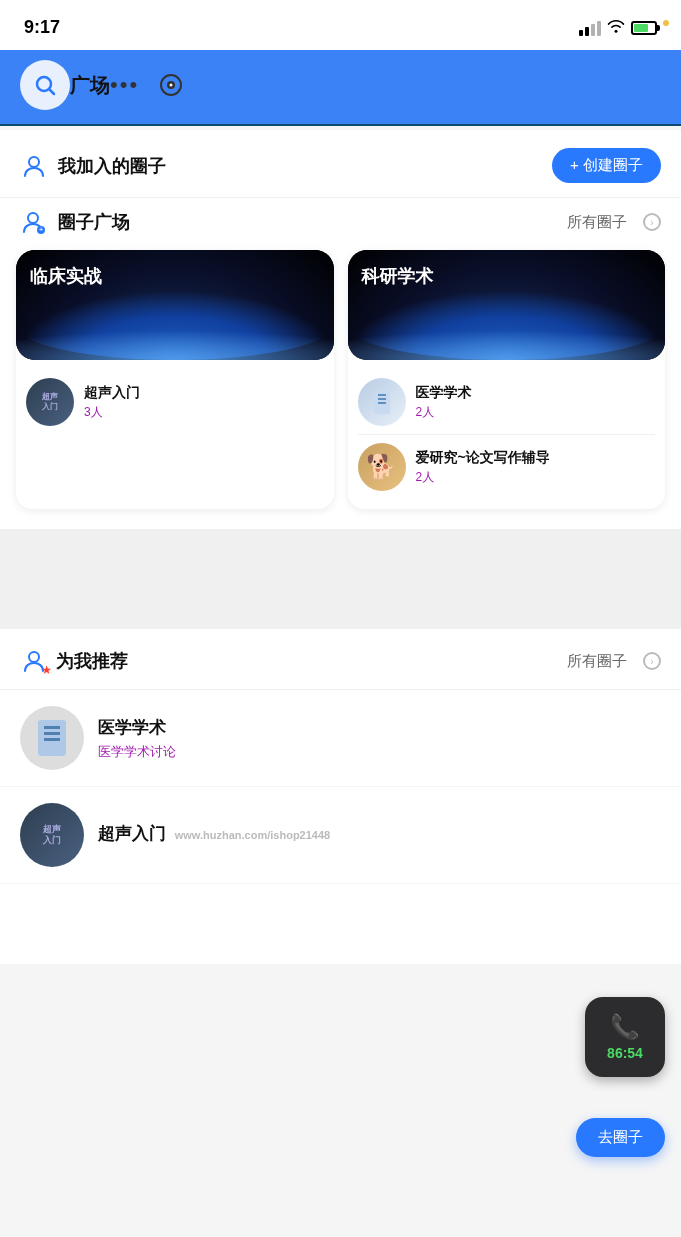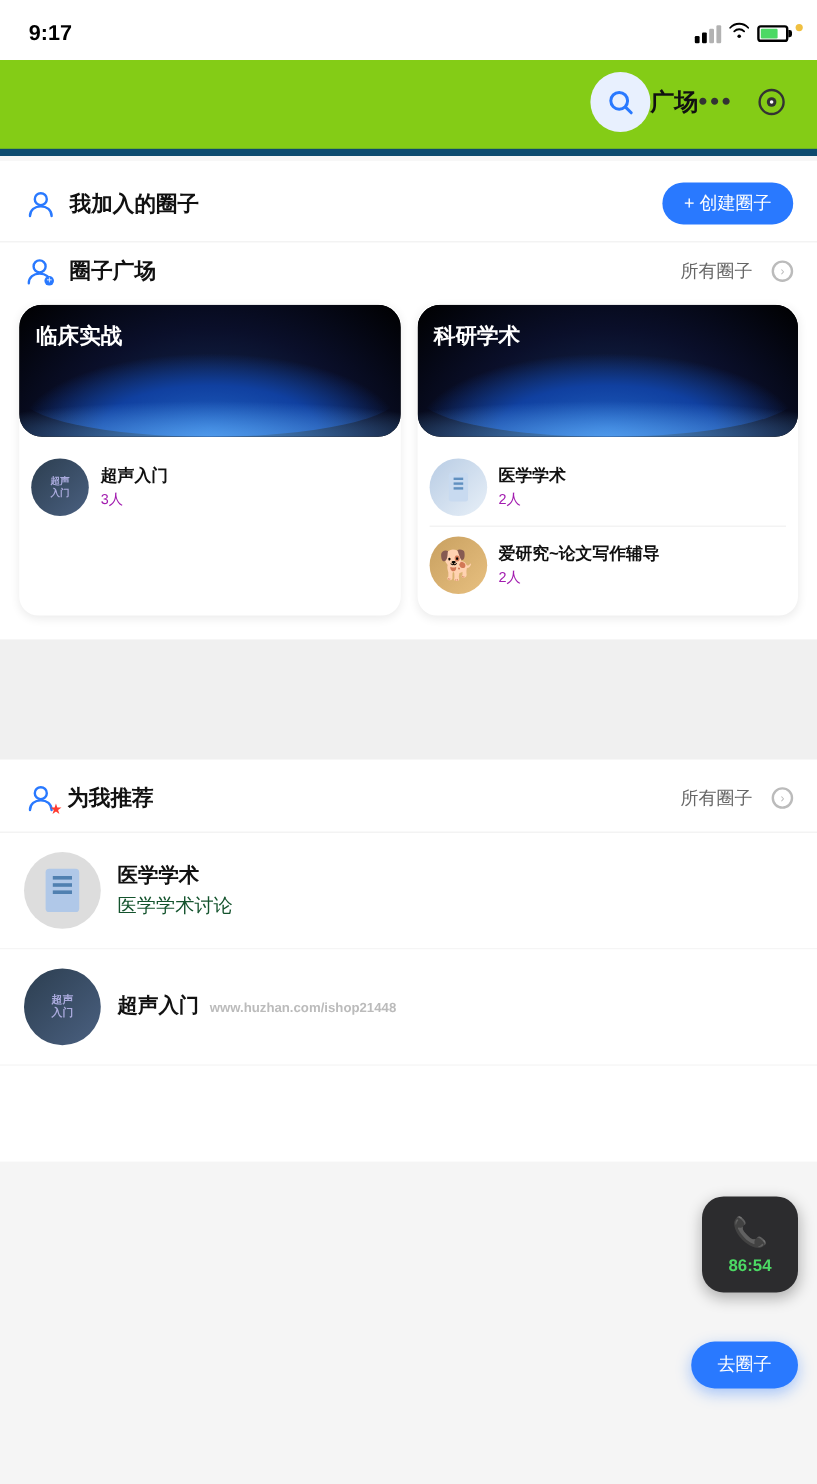--- a/index.html
+++ b/index.html
@@ -82,26 +82,26 @@
       top: -3px;
       right: -14px;
       width: 6px;
       height: 6px;
       background: #f0c040;
       border-radius: 50%;
     }
 
     
     .header {
-      background: #84cc16;
-      display: flex;
-      align-items: center;
-      justify-content: flex-end;
+      background: #3b82f6;
+      display: flex;
+      align-items: center;
+      justify-content: flex-start;
       padding: 10px 20px 14px;
-      border-bottom: 6px solid #0c4a6e;
+      border-bottom: 2px solid #0c4a6e;
     }
     .header-left {
       width: 50px;
       height: 50px;
       background: #e8f0fe;
       border-radius: 50%;
       display: flex;
       align-items: center;
       justify-content: center;
     }
@@ -332,22 +332,22 @@
       flex-shrink: 0;
       background: #ddd;
     }
     .recommend-info .title {
       font-size: 17px;
       font-weight: 600;
       color: #111;
       margin-bottom: 4px;
     }
     .recommend-info .desc {
-      font-size: 16px;
-      color: #14532d;
+      font-size: 13px;
+      color: #a21caf;
     }
 
     
     .floating-call {
       position: fixed;
       bottom: 160px;
       right: 16px;
       width: 80px;
       height: 80px;
       background: #2c2c2e;

